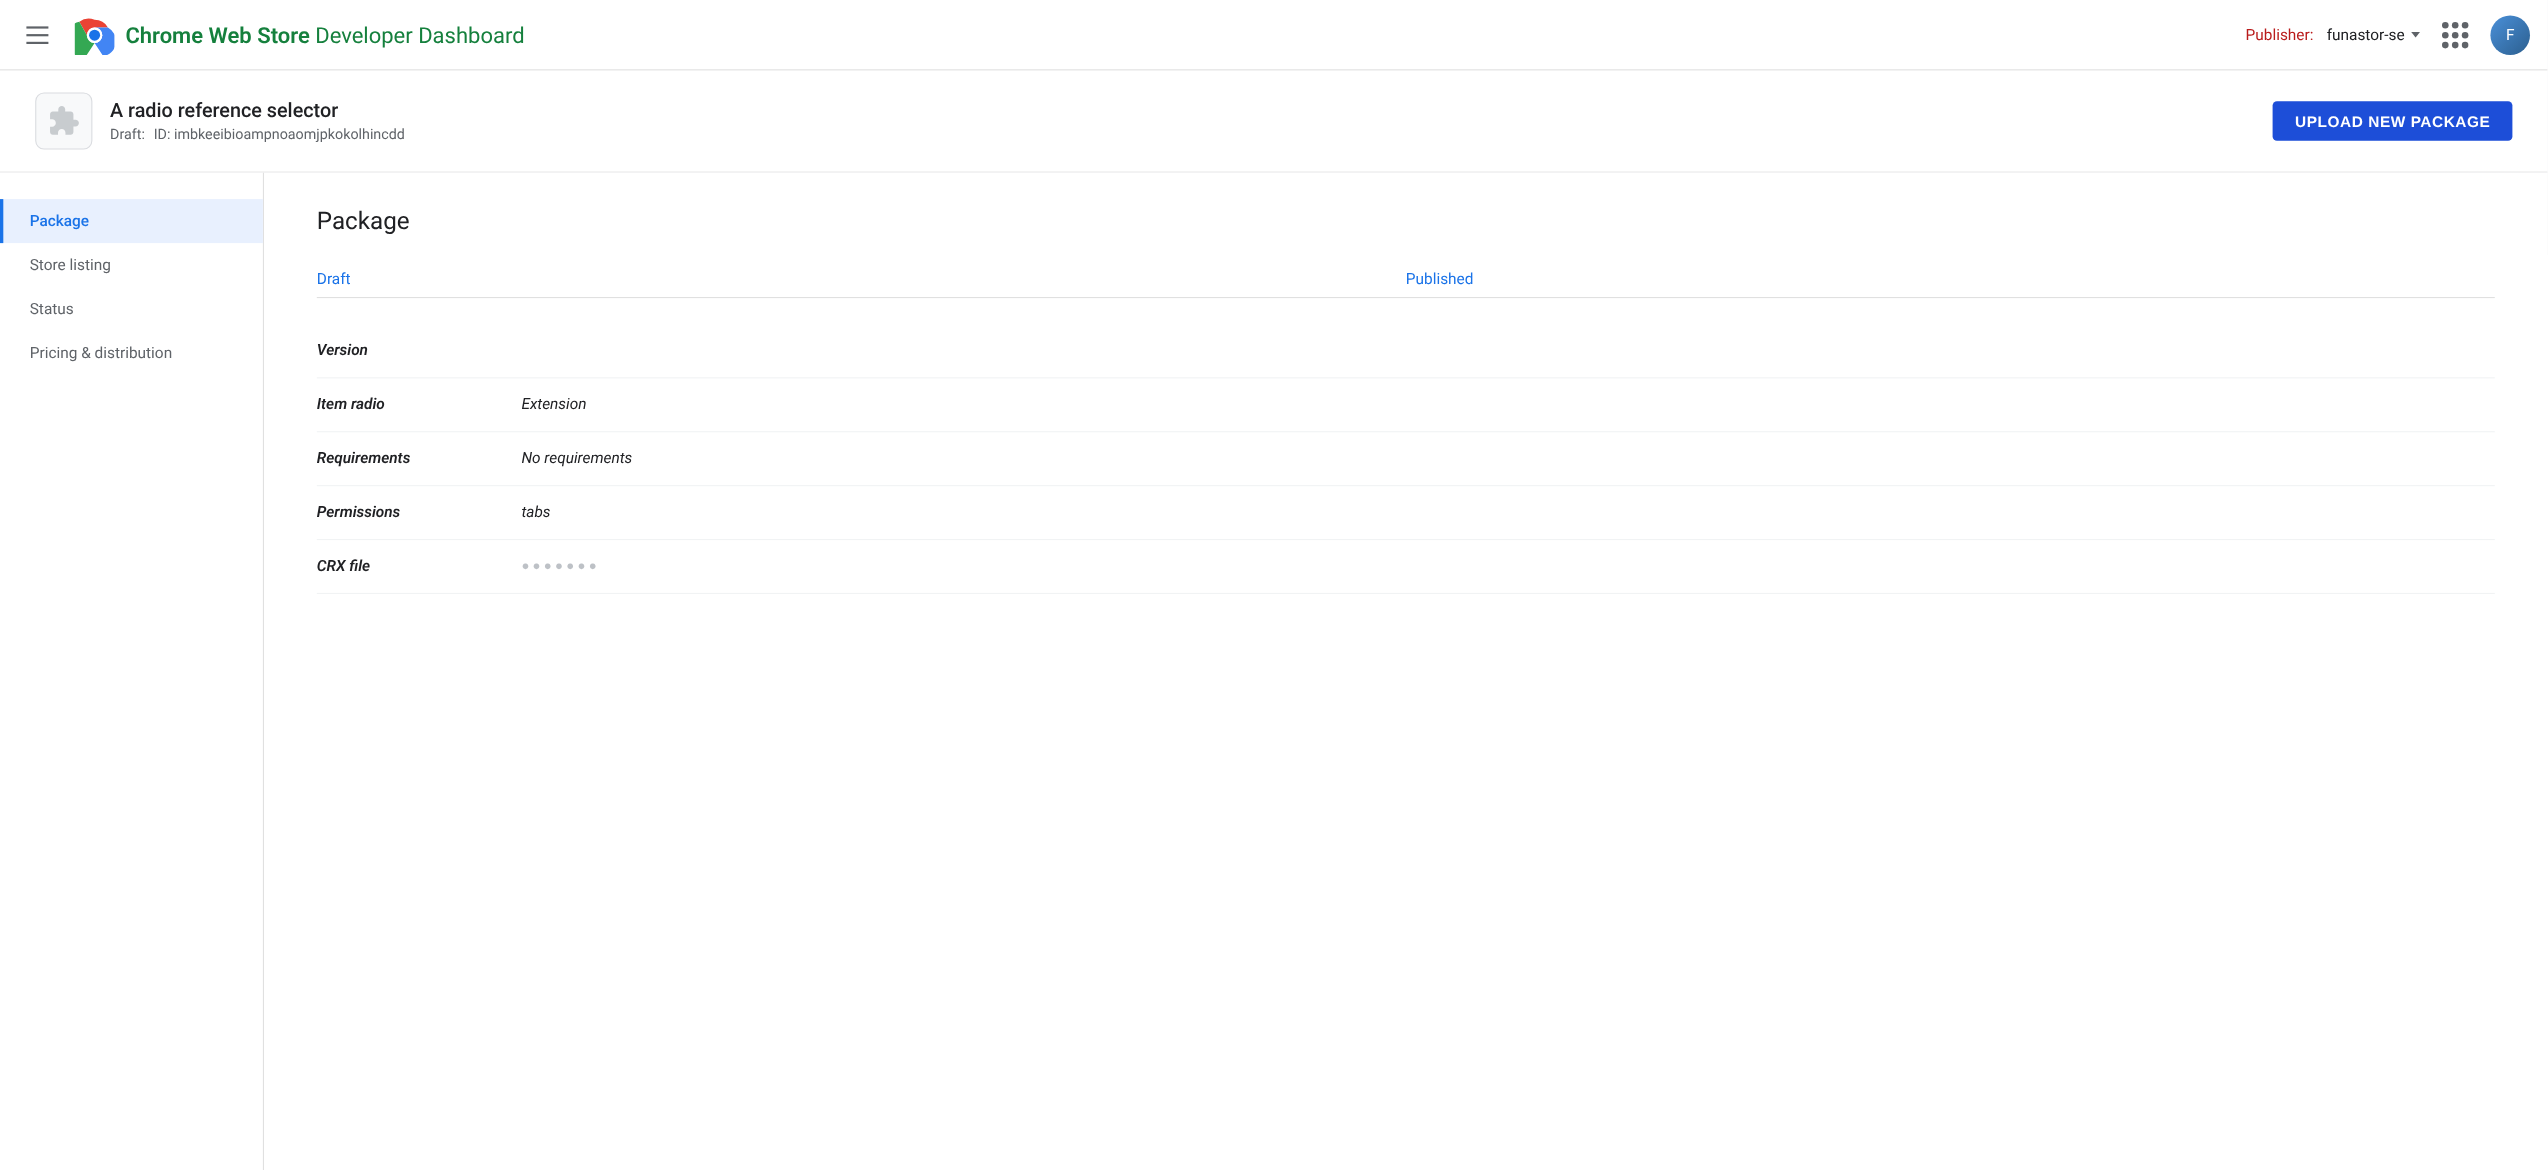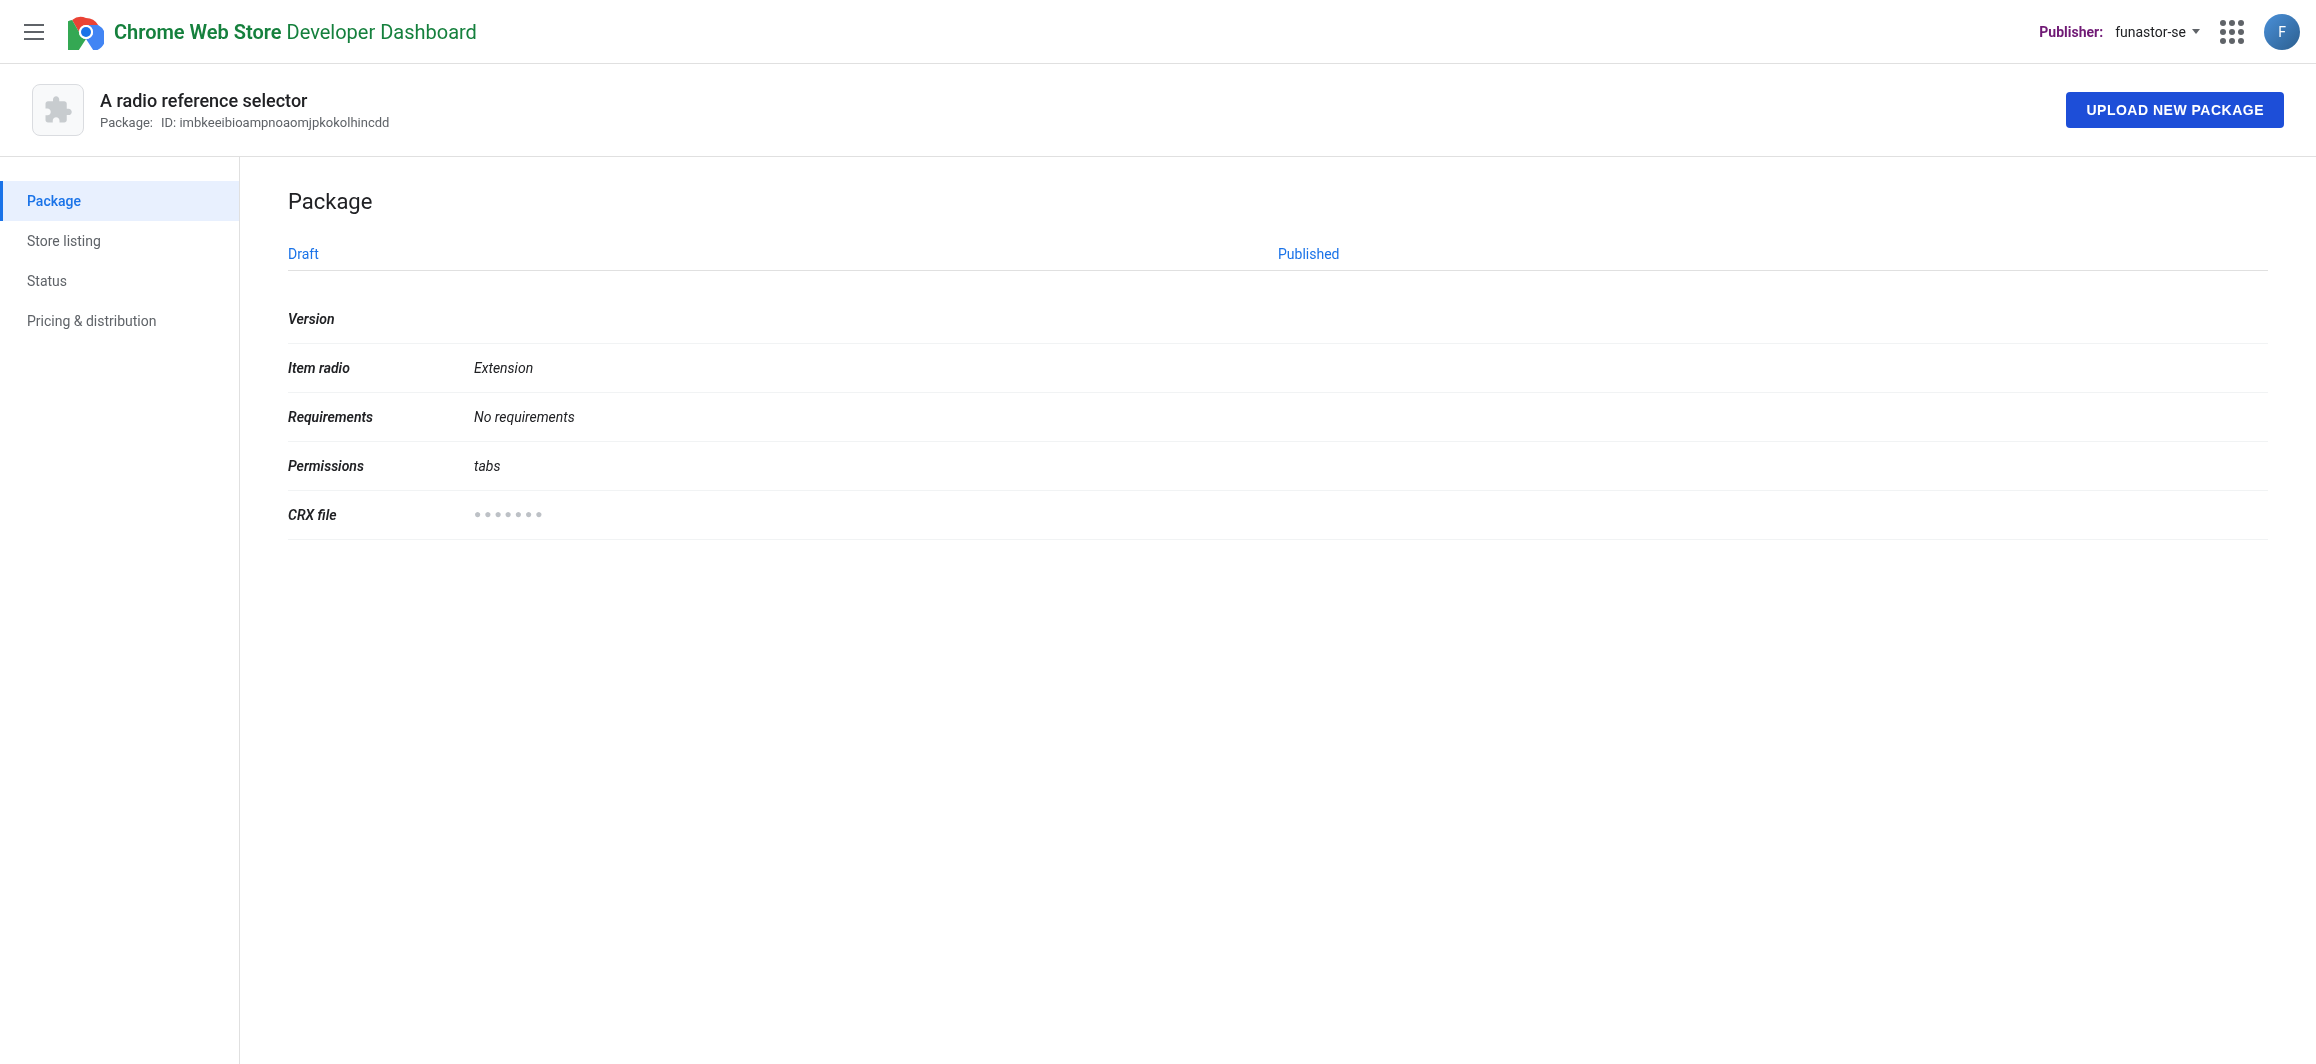--- a/index.html
+++ b/index.html
@@ -66,23 +66,22 @@
       font-weight: 600;
     }
 
     .nav-right {
       display: flex;
       align-items: center;
       gap: 12px;
     }
 
     .publisher-label {
-      color: #701a75;
-      font-size: 14px;
-      font-weight: bold;
+      color: #b91c1c;
+      font-size: 14px;
     }
 
     .publisher-name {
       display: flex;
       align-items: center;
       gap: 4px;
       font-size: 14px;
       color: #202124;
       cursor: pointer;
     }
@@ -335,21 +334,21 @@
   <div class="app-header-left">
     <div class="extension-icon">
       <svg viewBox="0 0 24 24" fill="none" xmlns="http://www.w3.org/2000/svg">
         <path d="M20.5 11H19V7c0-1.1-.9-2-2-2h-4V3.5C13 2.12 11.88 1 10.5 1S8 2.12 8 3.5V5H4c-1.1 0-1.99.9-1.99 2v3.8H3.5c1.49 0 2.7 1.21 2.7 2.7s-1.21 2.7-2.7 2.7H2V20c0 1.1.9 2 2 2h3.8v-1.5c0-1.49 1.21-2.7 2.7-2.7s2.7 1.21 2.7 2.7V22H17c1.1 0 2-.9 2-2v-4h1.5c1.38 0 2.5-1.12 2.5-2.5S21.88 11 20.5 11z" fill="#9aa0a6"></path>
       </svg>
     </div>
 
     <div class="app-info">
       <h1>A radio reference selector</h1>
       <div class="status-line">
-        <span>Package:</span>
+        <span>Draft:</span>
         <span>ID: imbkeeibioampnoaomjpkokolhincdd</span>
       </div>
     </div>
   </div>
 
   <button class="upload-btn">UPLOAD NEW PACKAGE</button>
 </div>
 
 <div class="main-layout">
 

